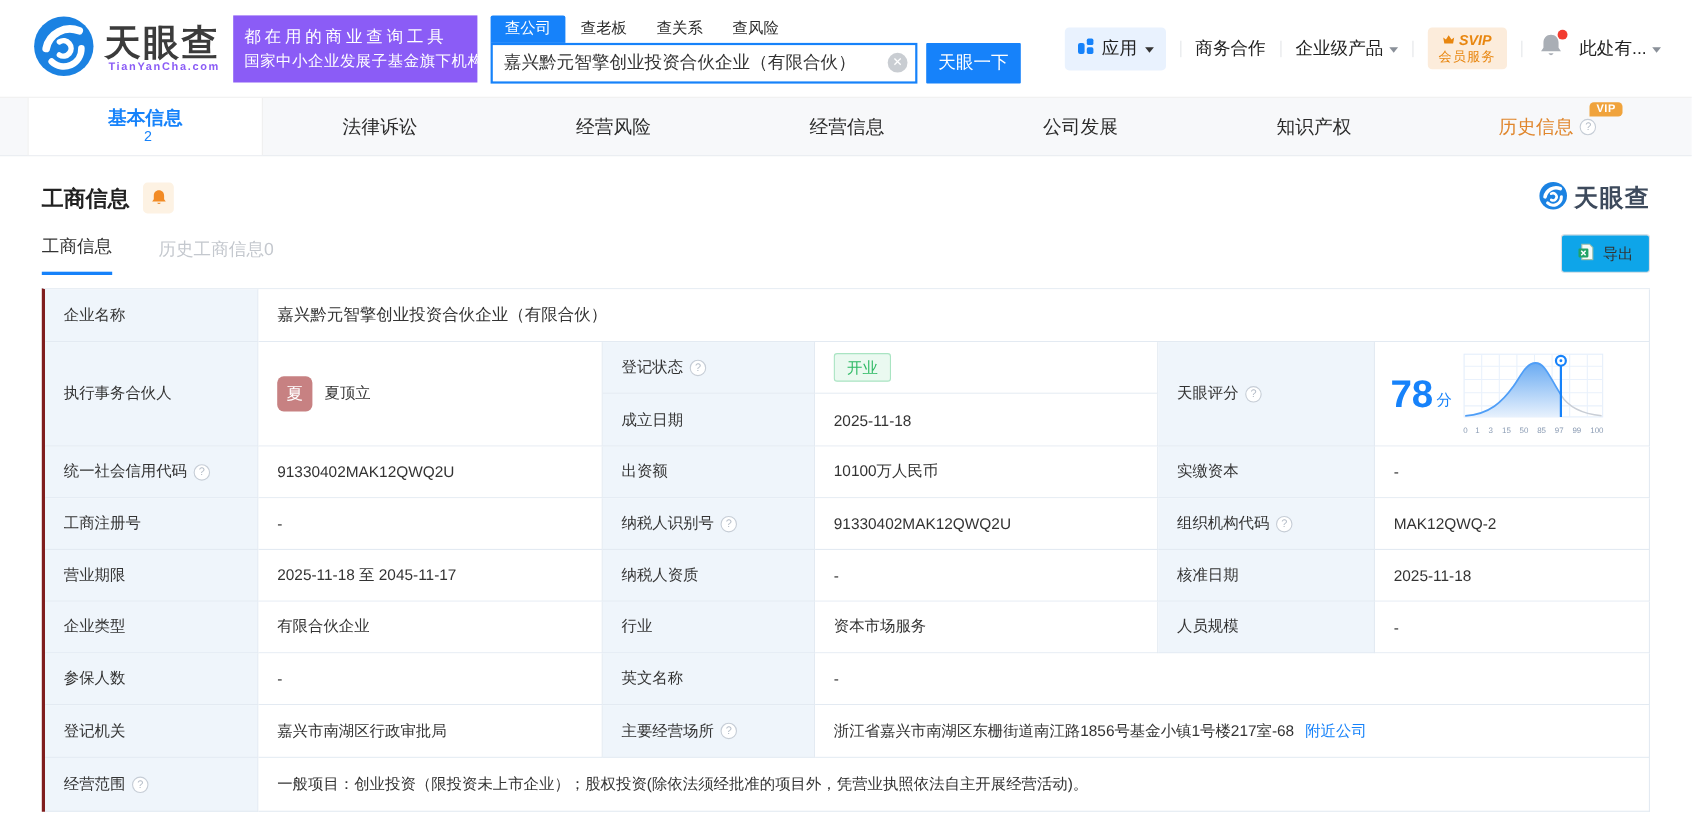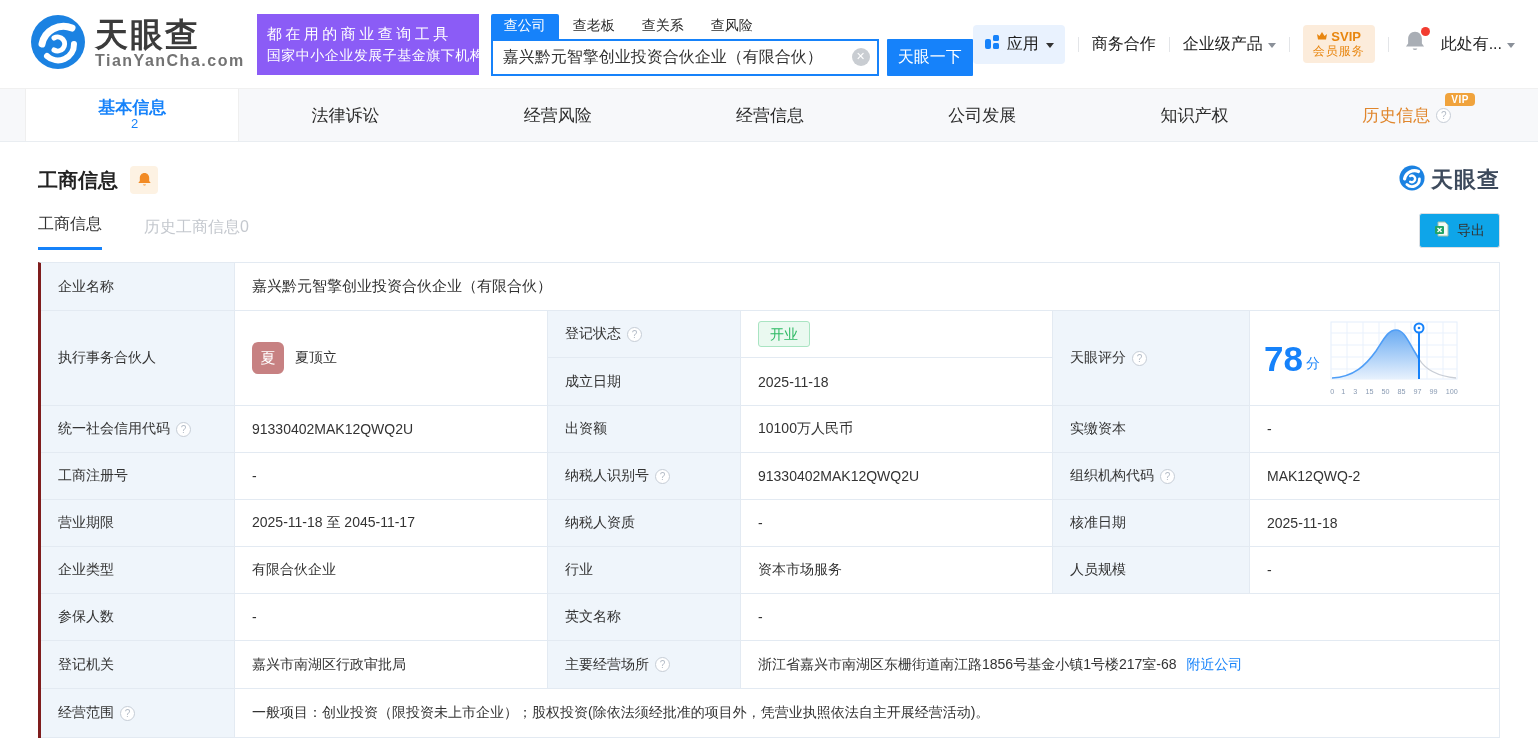--- a/index.html
+++ b/index.html
@@ -3,21 +3,21 @@
 <meta charset="utf-8">
 <style>
   * { box-sizing: border-box; margin: 0; padding: 0; }
   html,body { width:1538px; height:740px; overflow:hidden; background:#fff;
     font-family:"Liberation Sans","DejaVu Sans",sans-serif; color:#333; }
 
   
   .header { height:88px; display:flex; align-items:center; padding:0 28px 0 30px; background:#fff; }
   .logo { display:flex; align-items:center; gap:9px; flex:0 0 auto; }
   .logo-txt .cn { font-size:33px; font-weight:bold; color:#3b3b3b; letter-spacing:2px; line-height:34px; }
-  .logo-txt .en { font-size:16px; color:#737373; letter-spacing:1.5px; font-weight:bold;text-align:right; }
+  .logo-txt .en { font-size:10px; color:#8b5cf6; letter-spacing:1.5px; font-weight:bold;text-align:right; }
   .banner { margin-left:12px; background:#8b5cf6; color:#fff; width:222px; padding:9px 10px; text-align:left; flex:0 0 auto; }
   .banner .b1 { font-size:15px; letter-spacing:3.5px; line-height:22px; white-space:nowrap; }
   .banner .b2 { font-size:14px; letter-spacing:0.5px; line-height:21px; white-space:nowrap; }
 
   .search-area { margin-left:12px; width:482px; flex:0 0 auto; }
   .search-tabs { display:flex; align-items:flex-end; height:26px; }
   .stab { font-size:14px; color:#2b2b2b; padding:3px 0 4px; margin-right:27px; cursor:pointer; }
   .stab.active { background:#1682fa; color:#fff; padding:3px 13px 4px; margin-right:14px; border-radius:2px 2px 0 0; }
   .search-row { display:flex; align-items:stretch; height:37px; }
   .search-box { position:relative; flex:0 0 388px; }
@@ -26,21 +26,21 @@
   .search-btn { flex:0 0 86px; margin-left:8px; background:#1682fa; color:#fff; border:none; font-size:16px; cursor:pointer; font-family:inherit; border-radius:1px; }
 
   .hnav { margin-left:auto; display:flex; align-items:center; gap:13px; flex:0 0 auto; }
   .hnav .divider { width:1px; height:15px; background:#e3e5e8; }
   .apps-chip { display:flex; align-items:center; gap:7px; background:#e9f2fe; padding:9px 11px; border-radius:4px; cursor:pointer; }
   .apps-chip span { font-size:16px; color:#222; }
   .hnav-item { font-size:16px; color:#222; display:flex; align-items:center; gap:5px; cursor:pointer; white-space:nowrap; }
   .caret { width:0; height:0; border-left:4px solid transparent; border-right:4px solid transparent; border-top:5px solid #8a9099; margin-top:2px; }
   .caret.dark { border-top-color:#333; }
   .svip { background:#fcecdb; border-radius:4px; padding:4px 10px; text-align:center; cursor:pointer; line-height:15px; }
-  .svip .l1 { font-size:13px; font-weight:bold; color:#e8860f; display:flex; align-items:center; gap:3px; justify-content:center; }
+  .svip .l1 { font-size:13px; font-weight:bold; font-style:italic; color:#e8860f; display:flex; align-items:center; gap:3px; justify-content:center; }
   .svip .l2 { font-size:12px; color:#e8860f; letter-spacing:1px; }
   .bell-wrap { position:relative; cursor:pointer; margin:0 2px; }
   .red-dot { position:absolute; top:-3px; right:-4px; width:9px; height:9px; border-radius:50%; background:#f23c30; }
 
   
   .tabbar { height:54px; background:#f7f8fa; border-top:1px solid #f0f0f0; border-bottom:1px solid #e9edf1; display:flex; padding:0 25px; }
   .mtab { flex:1; display:flex; align-items:center; justify-content:center; font-size:17px; color:#2b2b2b; cursor:pointer; position:relative; }
   .mtab.active { background:#fff; color:#1682fa; font-weight:bold; border-left:1px solid #efefef; border-right:1px solid #efefef;flex-direction:column; }
   .mtab .cnt { font-size:13px; font-weight:normal; margin-left:5px; position:relative; top:-3px; }
   .mtab.vip-tab { color:#e0862c; }

